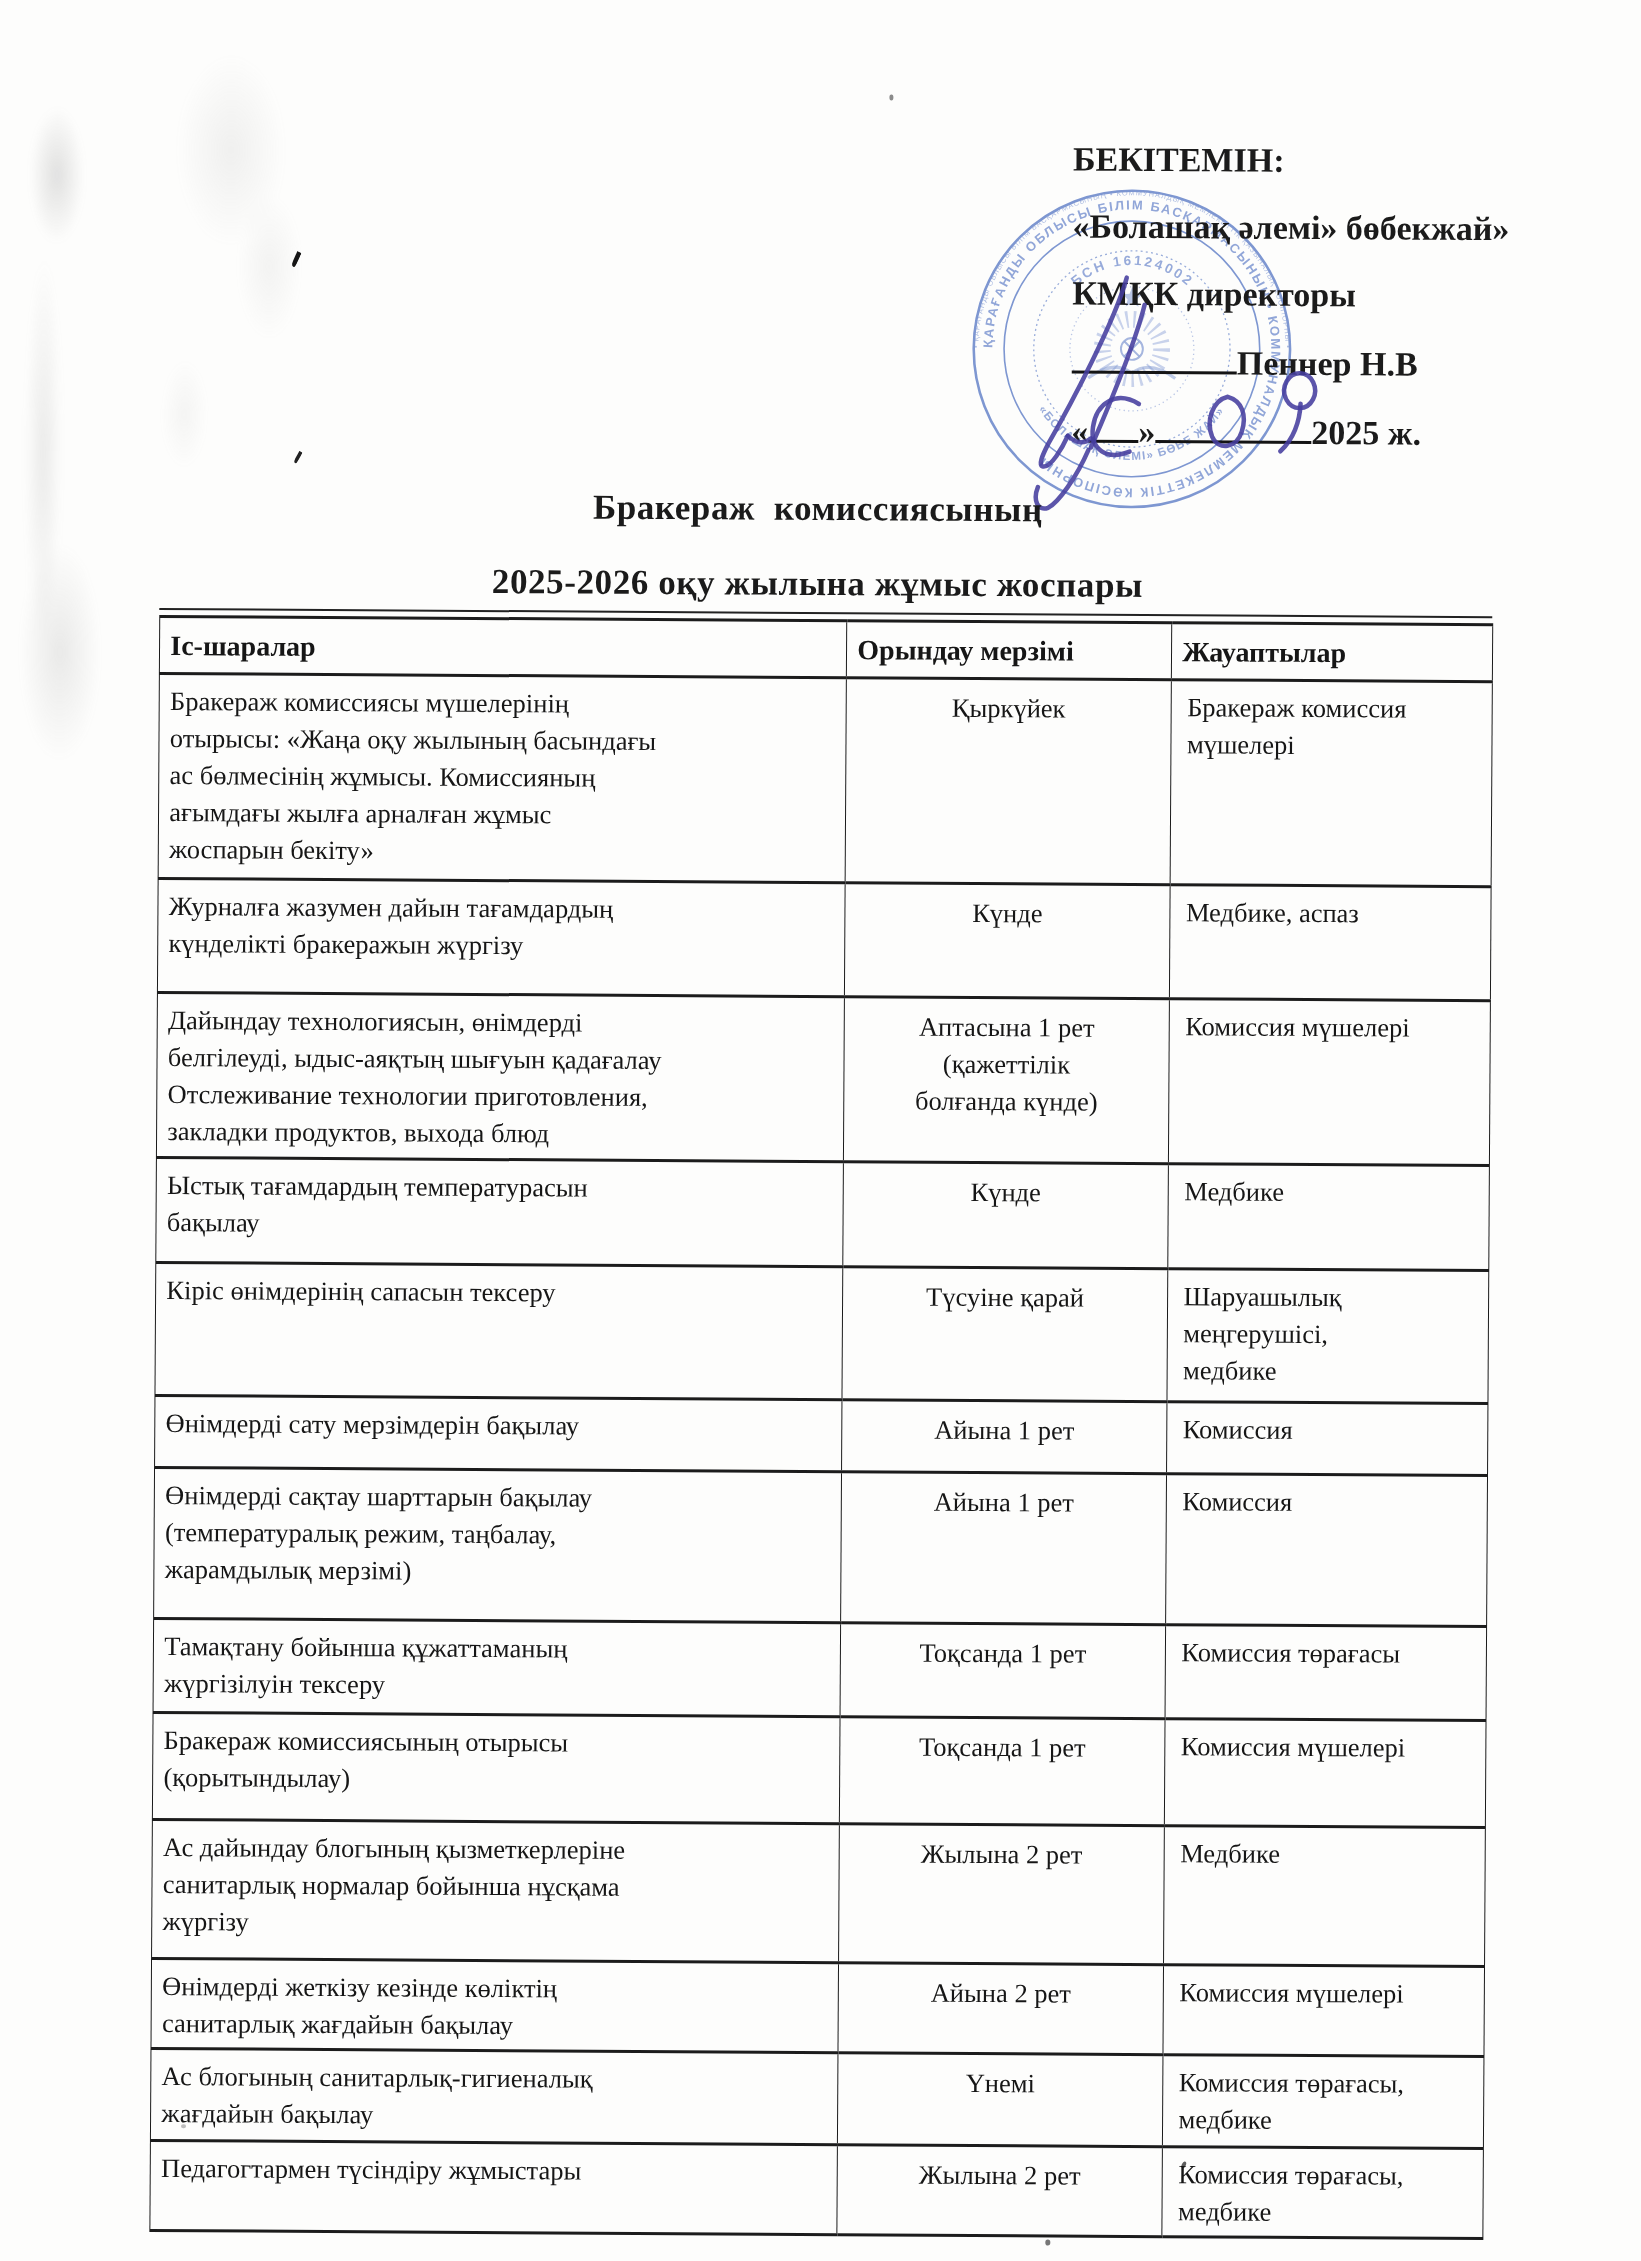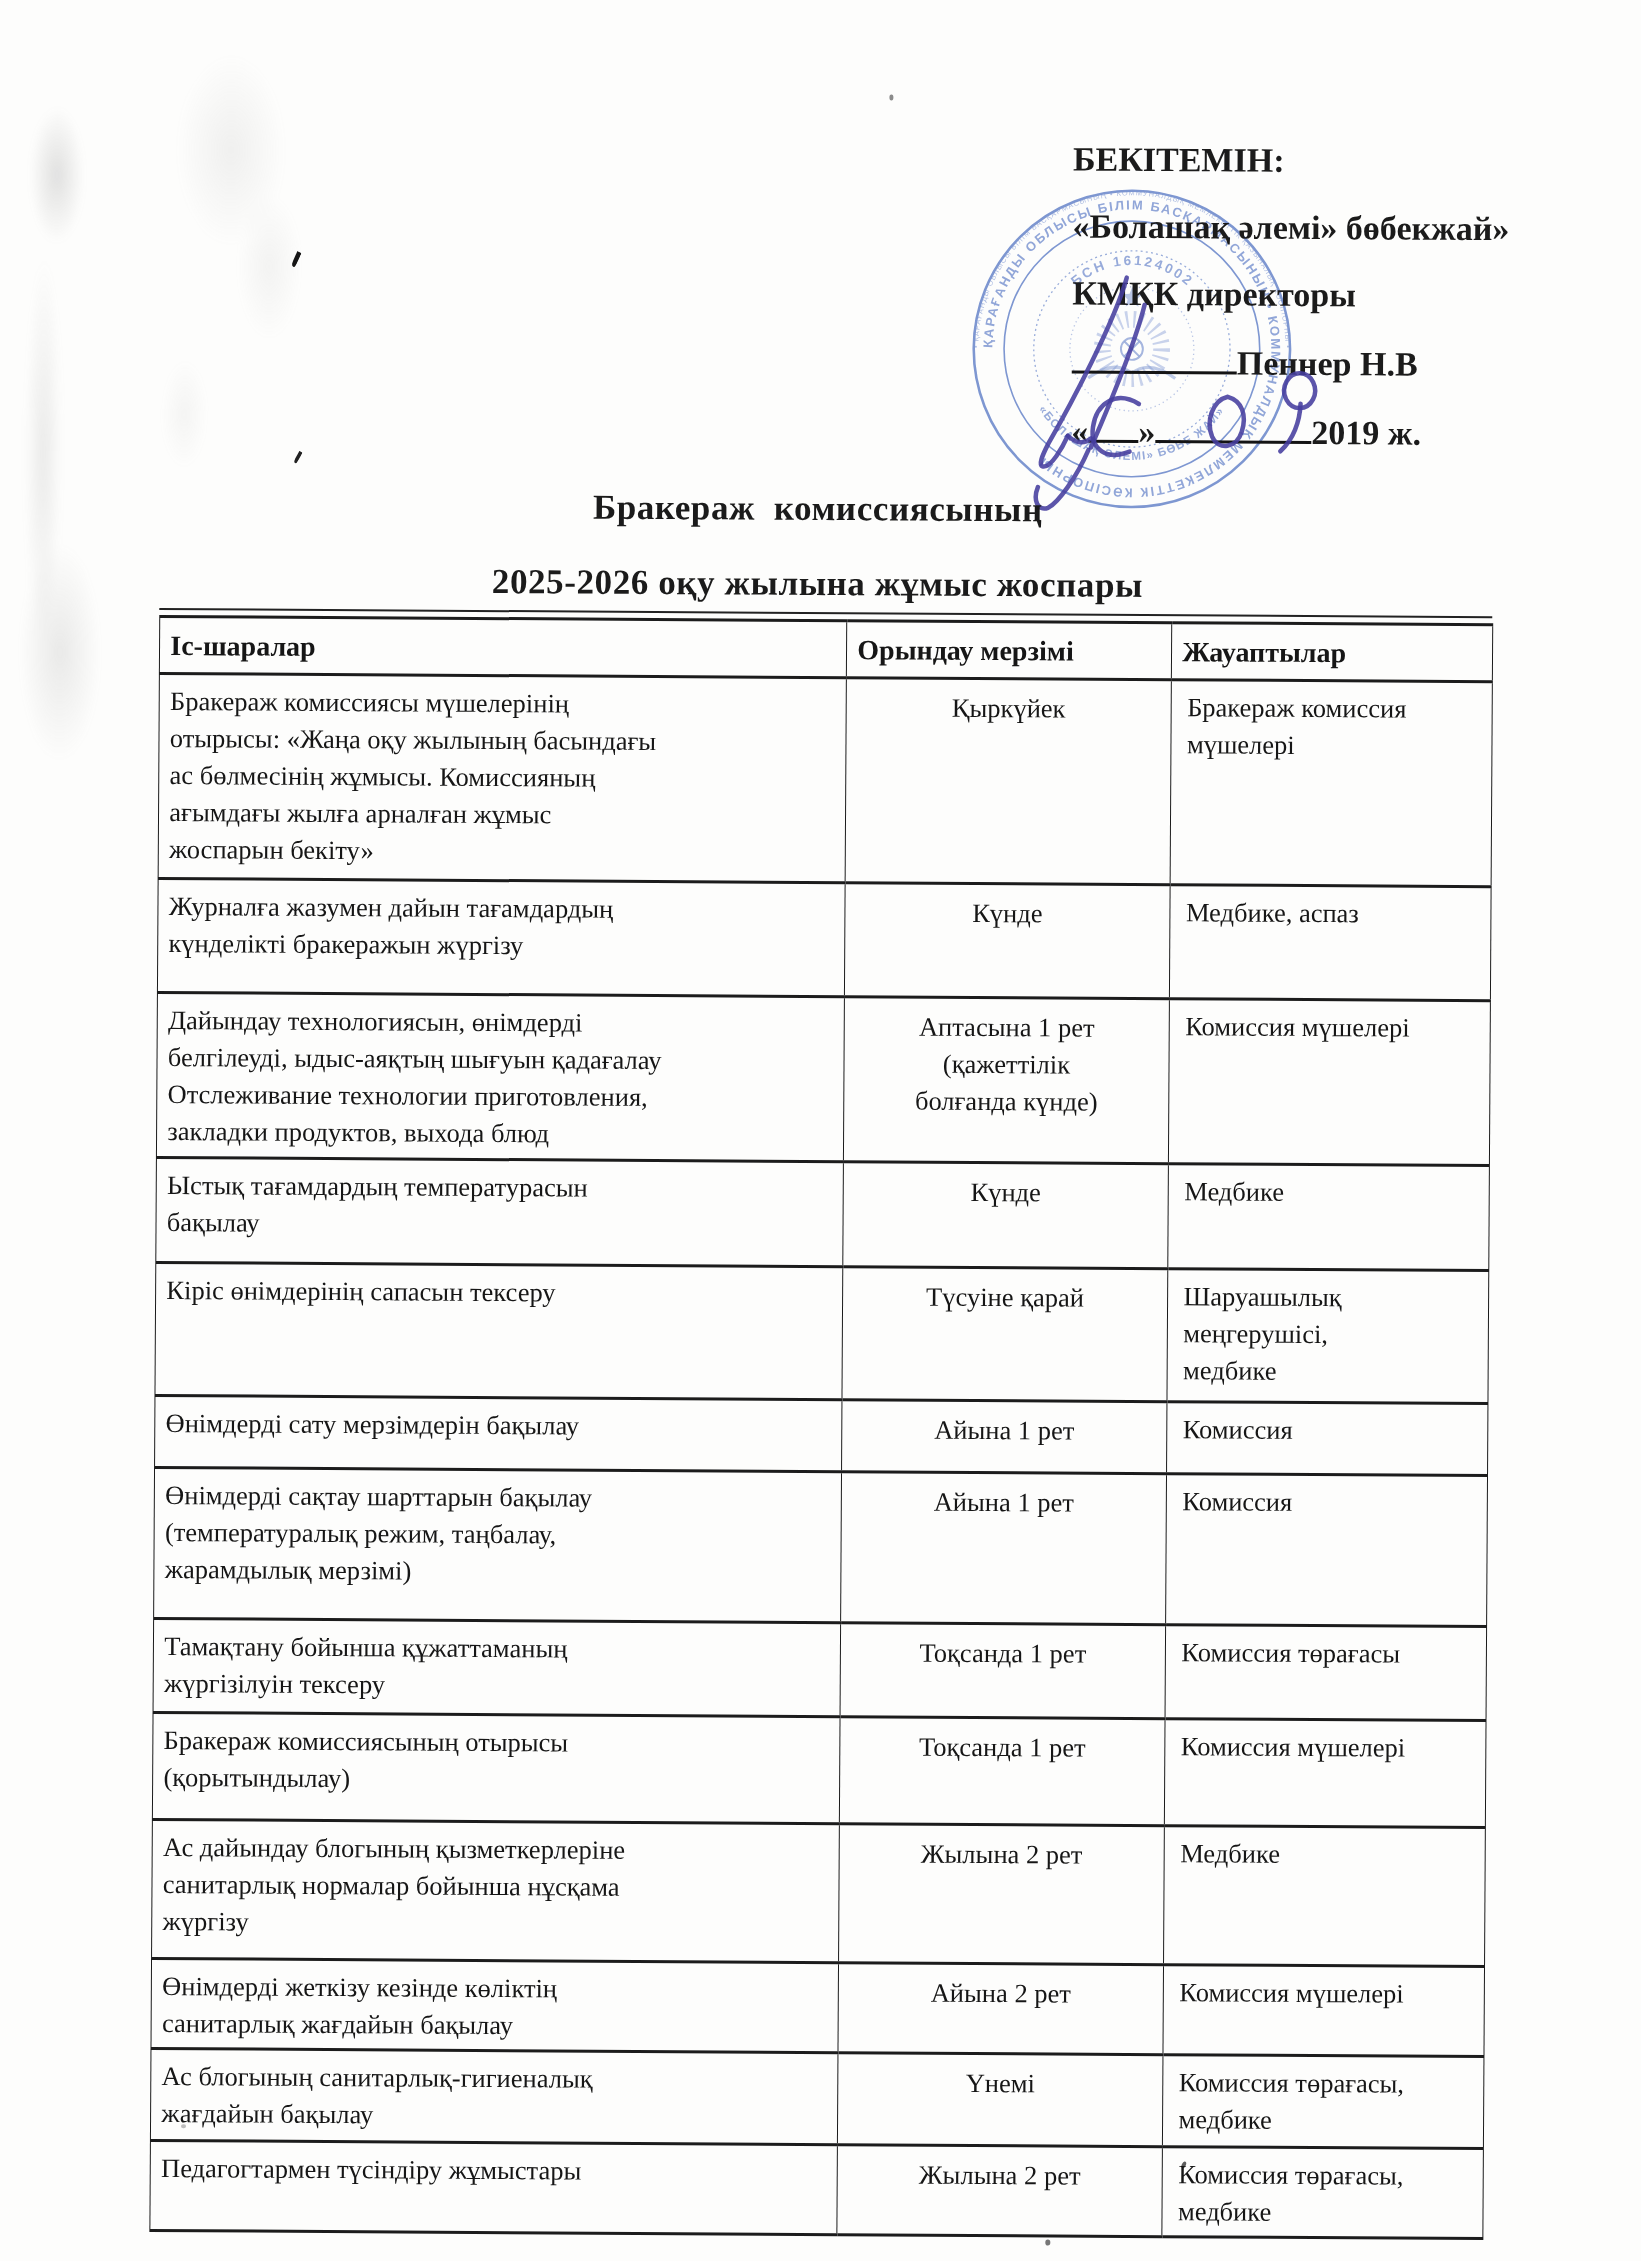--- a/index.html
+++ b/index.html
@@ -147,21 +147,21 @@
       <path d="M320,298 C293,278 271,276 253,290" stroke-width="5" opacity=".5"></path>
       <path d="M252.5,156 l4,11 11,1 -8,8 3,11 -10,-6 -10,6 3,-11 -8,-8 11,-1 z" fill="#6d89cc" stroke="none" opacity=".55"></path>
     </g>
   </svg>
 
   <div class="approval">
     <div class="approve-label">БЕКІТЕМІН:</div>
     <div class="org-line">«Болашақ әлемі» бөбекжай»</div>
     <div class="director-line">КМҚК директоры</div>
     <div class="name-line"><span class="blank sig-blank"></span><span>Пеннер Н.В</span></div>
-    <div class="date-line"><span>«</span><span class="blank day-blank"></span><span>»</span><span class="blank month-blank"></span><span>2019 ж.</span></div>
+    <div class="date-line"><span>«</span><span class="blank day-blank"></span><span>»</span><span class="blank month-blank"></span><span>2025 ж.</span></div>
   </div>
 
   <svg class="ink" viewBox="0 0 720 430">
     <g>
       <path d="M 318,40 C 300,108 232,238 198,298 C 188,318 182,332 190,334 C 202,336 220,304 228,286"></path>
       <path d="M 346,82 C 330,148 288,248 264,304"></path>
       <path d="M 228,286 C 238,296 252,300 264,290"></path>
       <path d="M 260,308 C 242,350 214,390 198,398 C 182,404 174,386 182,366"></path>
     </g>
     <g aria-label="С">

